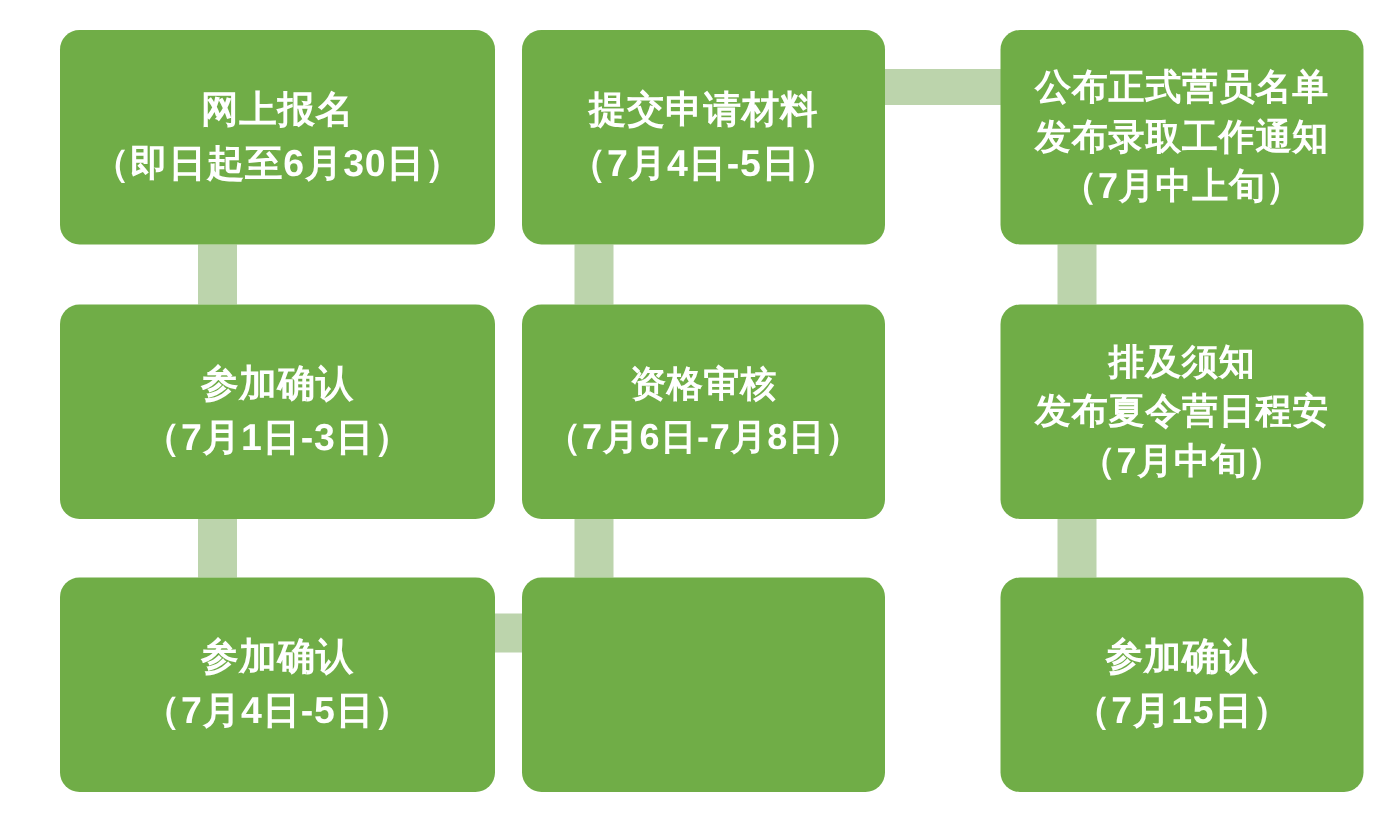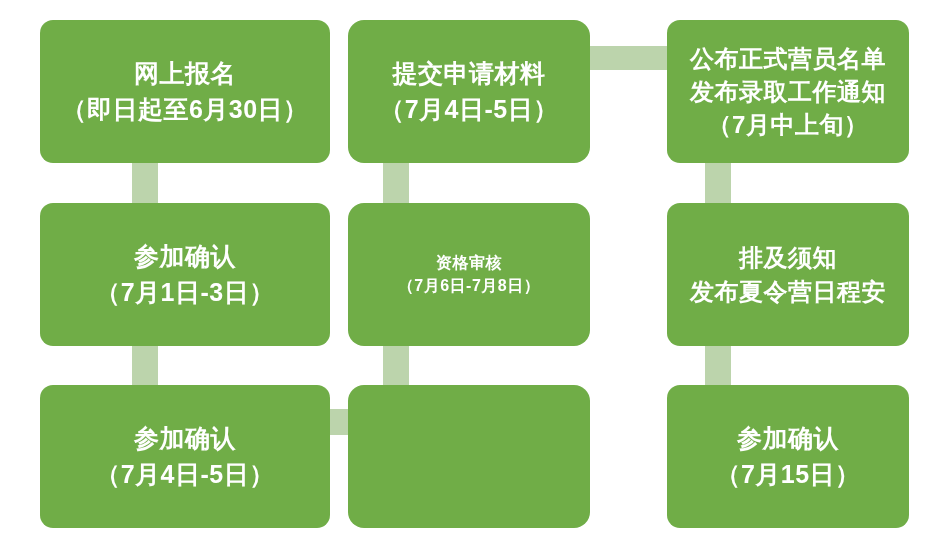--- a/index.html
+++ b/index.html
@@ -43,33 +43,33 @@
     font-weight: 700;
     line-height: 1.42;
     letter-spacing: 0.5px;
     white-space: nowrap;
   }
   .node.three-line .node-line {
     font-size: 24px;
     line-height: 1.38;
   }
   .node.wide-text .node-line {
-    font-size: 16px;
+    font-size: 24px;
   }
 
   
   .connector {
     position: absolute;
     background: #bcd4ac;
     z-index: 1;
   }
 
   
   .col-1 { left: 40px;  width: 290px; }
-  .col-2 { left: 348px; width: 242px; border-radius: 16px; }
+  .col-2 { left: 348px; width: 242px; }
   .col-3 { left: 667px; width: 242px; }
 
   
   .row-1 { top: 20px;  height: 143px; }
   .row-2 { top: 203px; height: 143px; }
   .row-3 { top: 385px; height: 143px; justify-content: center; }
 </style>
 </head>
 <body>
 
@@ -113,20 +113,21 @@
   </div>
 
   <div class="node col-2 row-2 wide-text">
     <span class="node-line">资格审核</span>
     <span class="node-line">（7月6日-7月8日）</span>
   </div>
 
   <div class="node col-3 row-2 three-line">
     <span class="node-line">排及须知</span>
     <span class="node-line">发布夏令营日程安</span>
+    <span class="node-line">（7月中旬）</span>
   </div>
 
   <div class="node col-1 row-3">
     <span class="node-line">参加确认</span>
     <span class="node-line">（7月4日-5日）</span>
   </div>
 
   <div class="node col-2 row-3 wide-text">
   </div>
 

